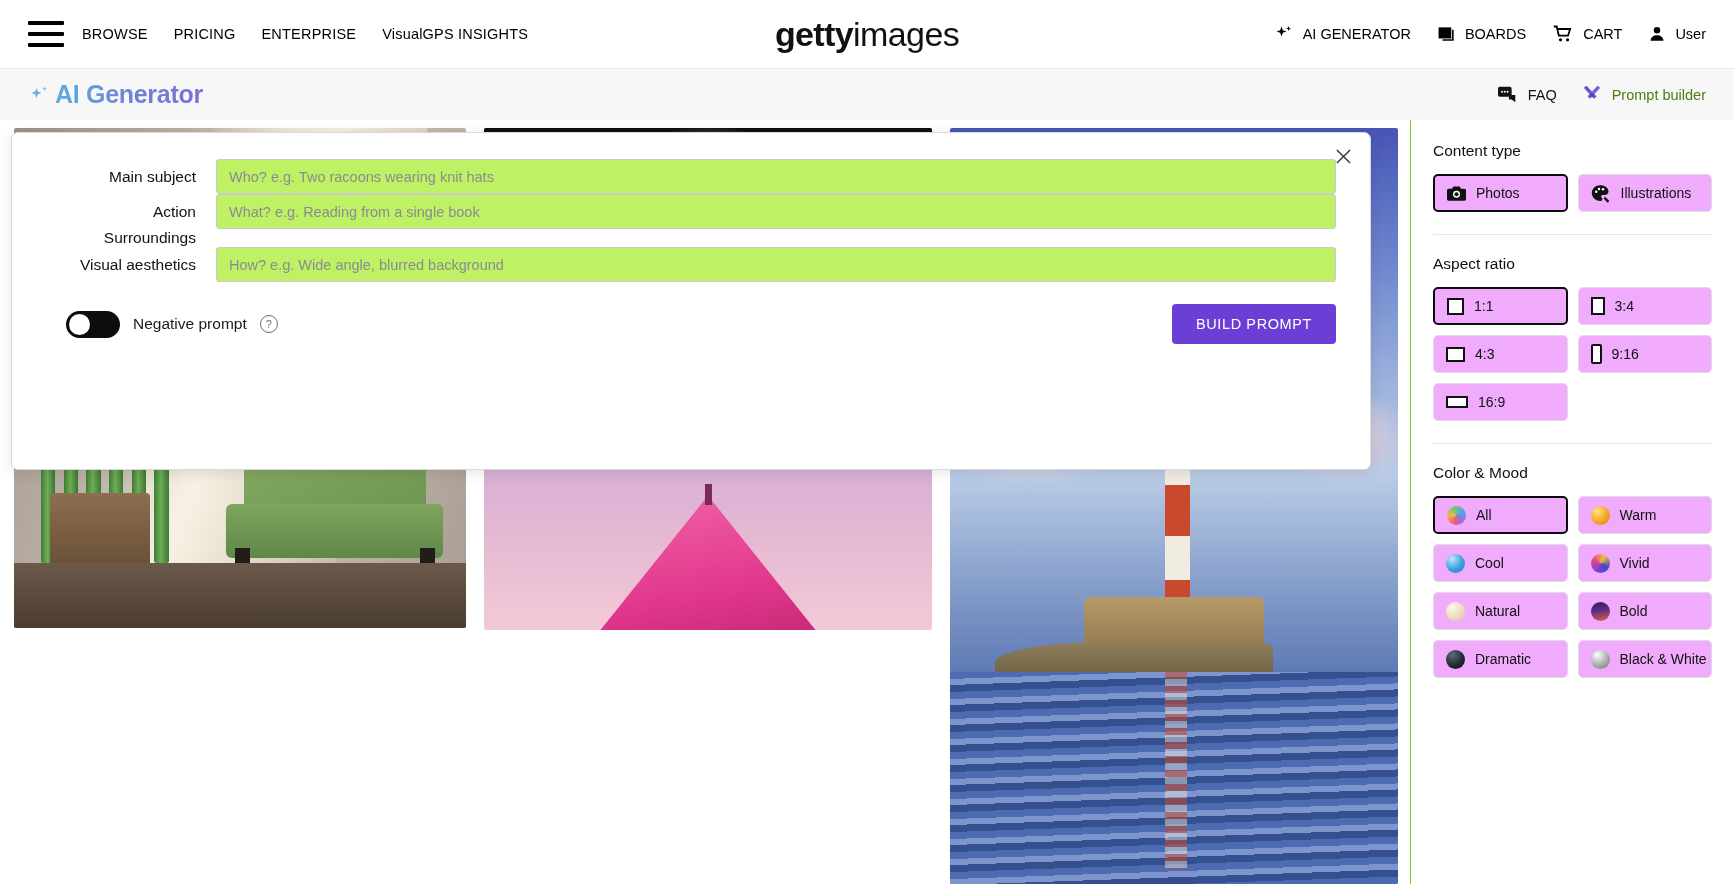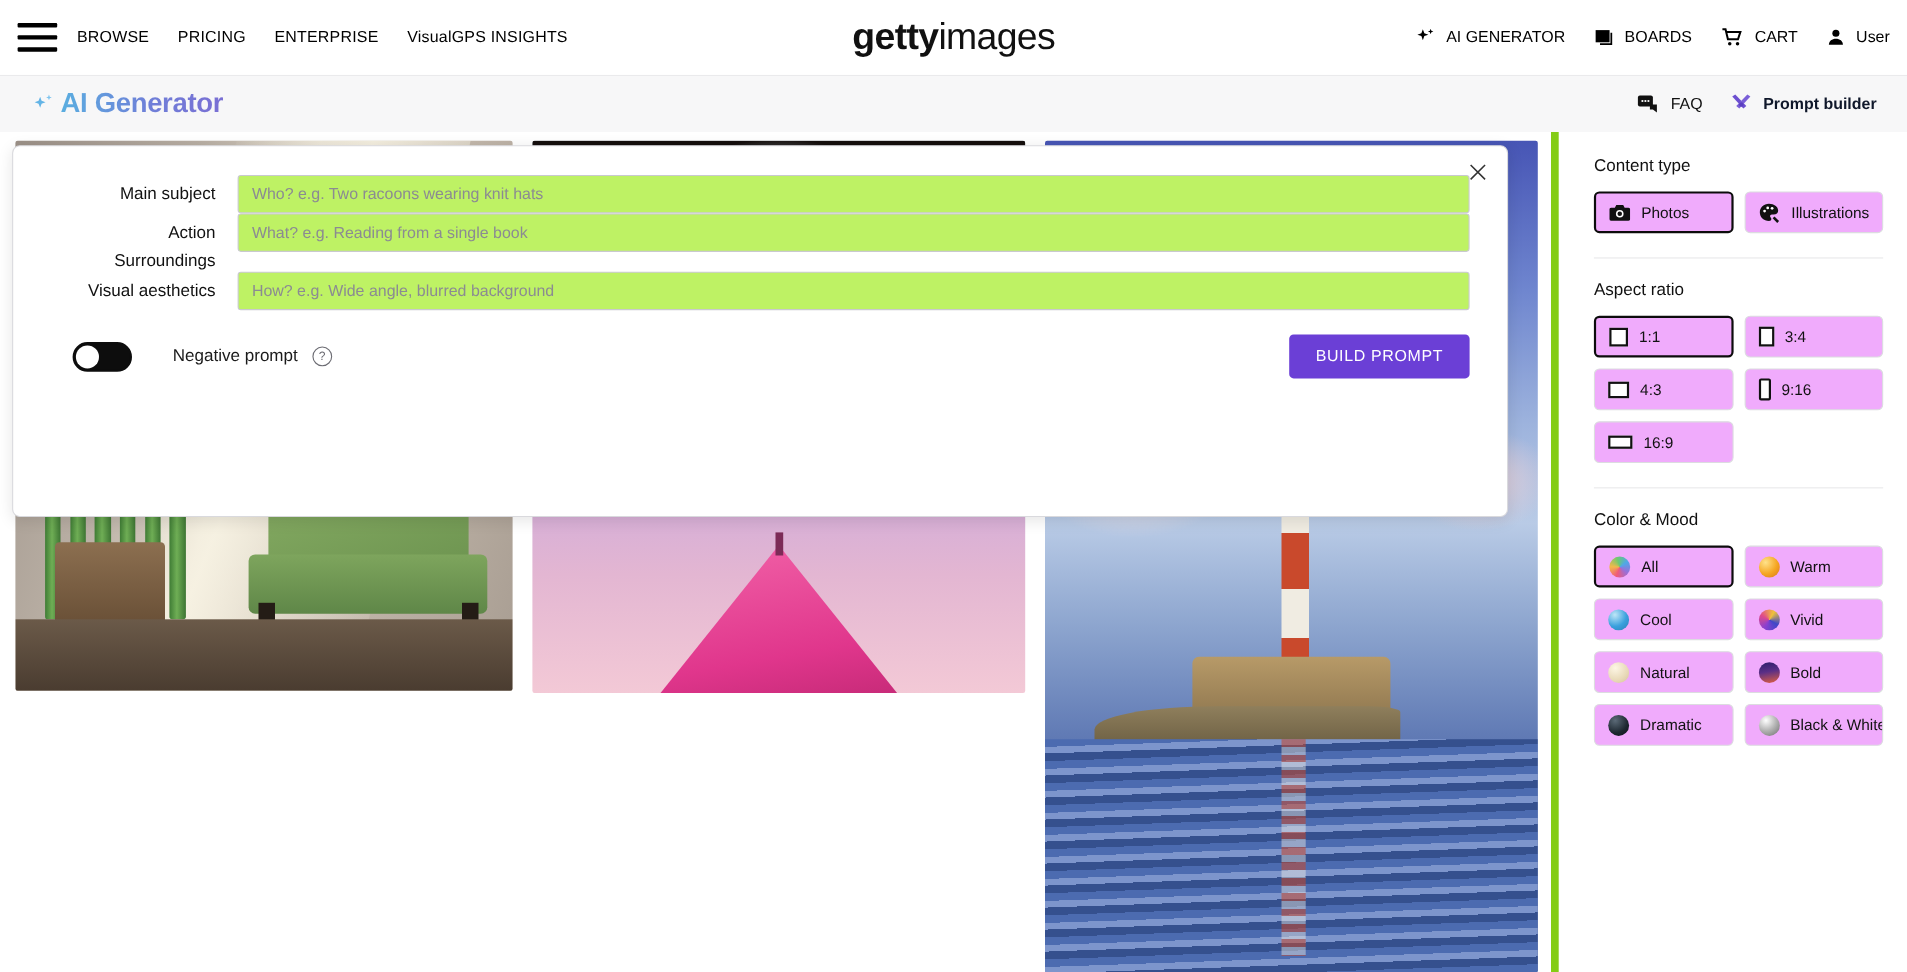--- a/index.html
+++ b/index.html
@@ -10,21 +10,21 @@
     background: #ffffff;
     color: #111;
   }
   .app { position: relative; width: 1734px; height: 884px; display: flex; flex-direction: column; }
 
   
   .header {
     height: 68px; min-height: 68px;
     background: #ffffff;
     display: flex; align-items: center;
-    padding: 0 16px;
+    padding: 0 28px;
     position: relative; z-index: 30;
   }
   .hamburger { width: 36px; height: 26px; display: flex; flex-direction: column; justify-content: space-between; cursor: pointer; margin-right: 18px; }
   .hamburger span { display: block; height: 4px; background: #000; border-radius: 1px; }
   .nav-links { display: flex; align-items: center; gap: 26px; }
   .nav-link { font-size: 14.5px; letter-spacing: 0.2px; color: #000; cursor: pointer; white-space: nowrap; }
   .nav-link.mixed { text-transform: none; }
   .logo {
     position: absolute; left: 50%; top: 50%; transform: translate(-50%, -50%);
     font-size: 34px; letter-spacing: -0.6px; white-space: nowrap;
@@ -50,30 +50,30 @@
     font-size: 25px; font-weight: 700; letter-spacing: -0.3px;
   }
   .ai-title .grad {
     background: linear-gradient(90deg, #5aaee0 0%, #6f7fd8 55%, #7a6fd4 100%);
     -webkit-background-clip: text; background-clip: text;
     -webkit-text-fill-color: transparent; color: transparent;
   }
   .sub-right { margin-left: auto; display: flex; align-items: center; gap: 24px; }
   .sub-item { display: flex; align-items: center; gap: 9px; font-size: 14.5px; cursor: pointer; }
   .sub-item.faq { color: #111; }
-  .sub-item.pb { color: #0f172a; font-weight: bold; }
+  .sub-item.pb { color: #4d7c0f; }
 
   
   .body-wrap { flex: 1; display: flex; position: relative; min-height: 0; }
   .main-col { position: relative; flex: 1; min-width: 0; background: #fff; }
   .side-col {
     width: 324px; min-width: 324px;
     background: #fff;
-    border-left: 7px solid #84cc16;
-    padding: 22px 22px 0 32px;
+    border-left: 1px solid #84cc16;
+    padding: 22px 22px 0 22px;
     position: relative;
   }
 
   
   .gallery { position: absolute; inset: 0; display: flex; gap: 18px; padding: 0 0 0 14px; overflow: hidden; }
   .gcol { display: flex; flex-direction: column; gap: 14px; }
   .gcol.c1 { width: 452px; padding-top: 8px; }
   .gcol.c2 { width: 448px; padding-top: 8px; }
   .gcol.c3 { width: 448px; padding-top: 8px; }
   .gimg { width: 100%; border-radius: 2px; overflow: hidden; position: relative; }
@@ -144,21 +144,21 @@
   }
   .finput::placeholder { color: #8b8b92; }
   .panel-footer { display: flex; align-items: center; margin-top: 22px; padding-left: 20px; }
   .toggle-wrap { display: flex; align-items: center; gap: 13px; }
   .toggle {
     width: 54px; height: 27px; border-radius: 14px;
     background: #0d0d0d; position: relative; cursor: pointer;
     border: 2px solid #0d0d0d;
   }
   .toggle .knob { position: absolute; left: 1px; top: 1px; width: 21px; height: 21px; border-radius: 50%; background: #fff; }
-  .toggle-label { font-size: 15.5px; color: #1a1a1a; margin-left: 24px; }
+  .toggle-label { font-size: 15.5px; color: #1a1a1a; }
   .qmark {
     width: 18px; height: 18px; border-radius: 50%;
     border: 1.4px solid #6b6b72; color: #6b6b72;
     font-size: 11px; display: inline-flex; align-items: center; justify-content: center;
     cursor: pointer;
   }
   .build-btn {
     margin-left: auto;
     background: #6b3fd6; color: #fff;
     border: none; border-radius: 4px;

